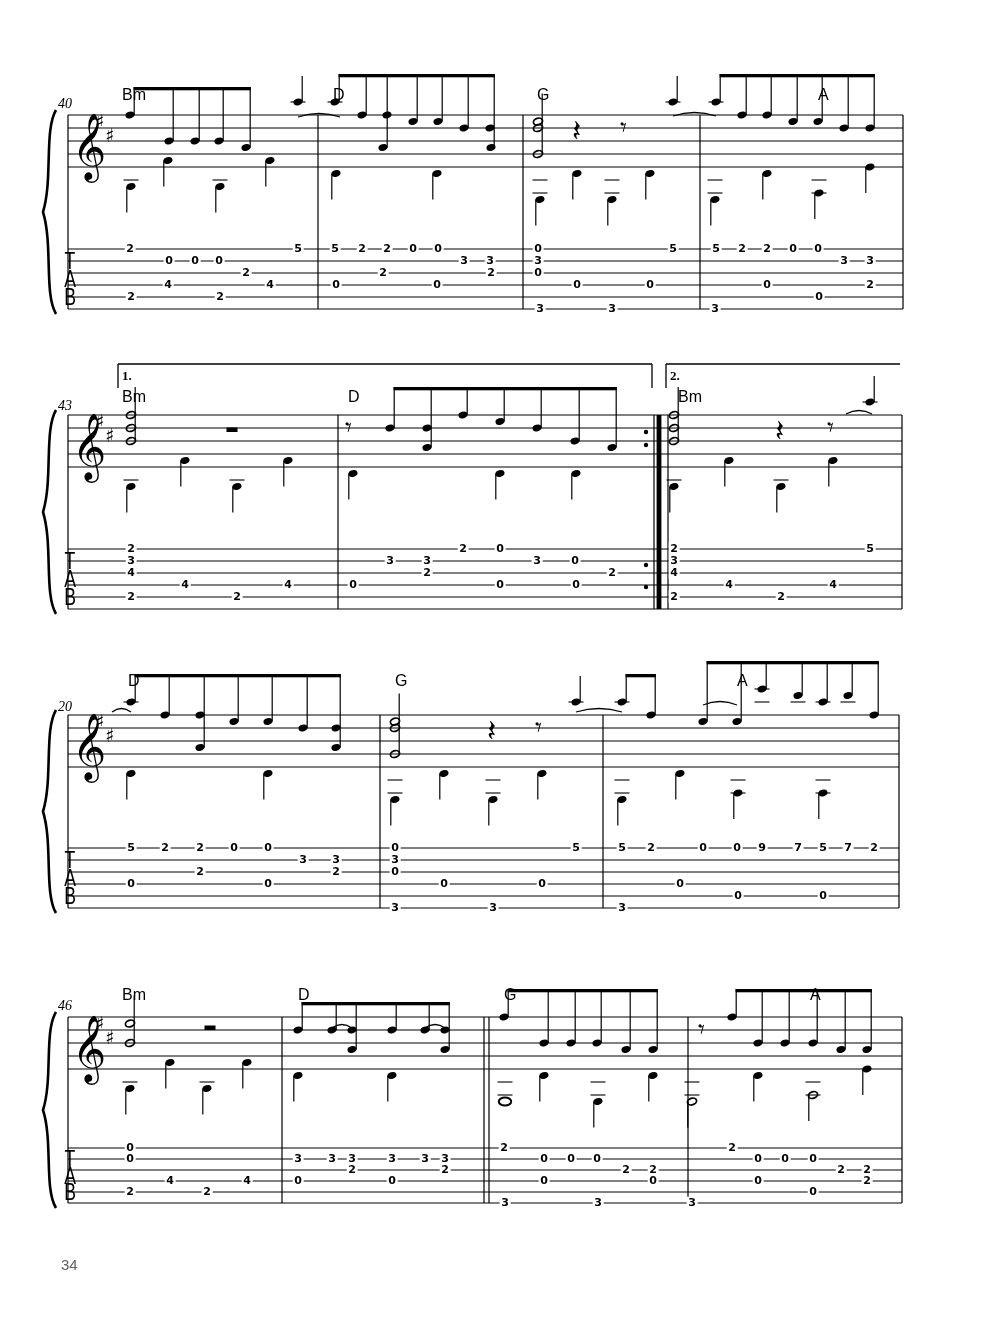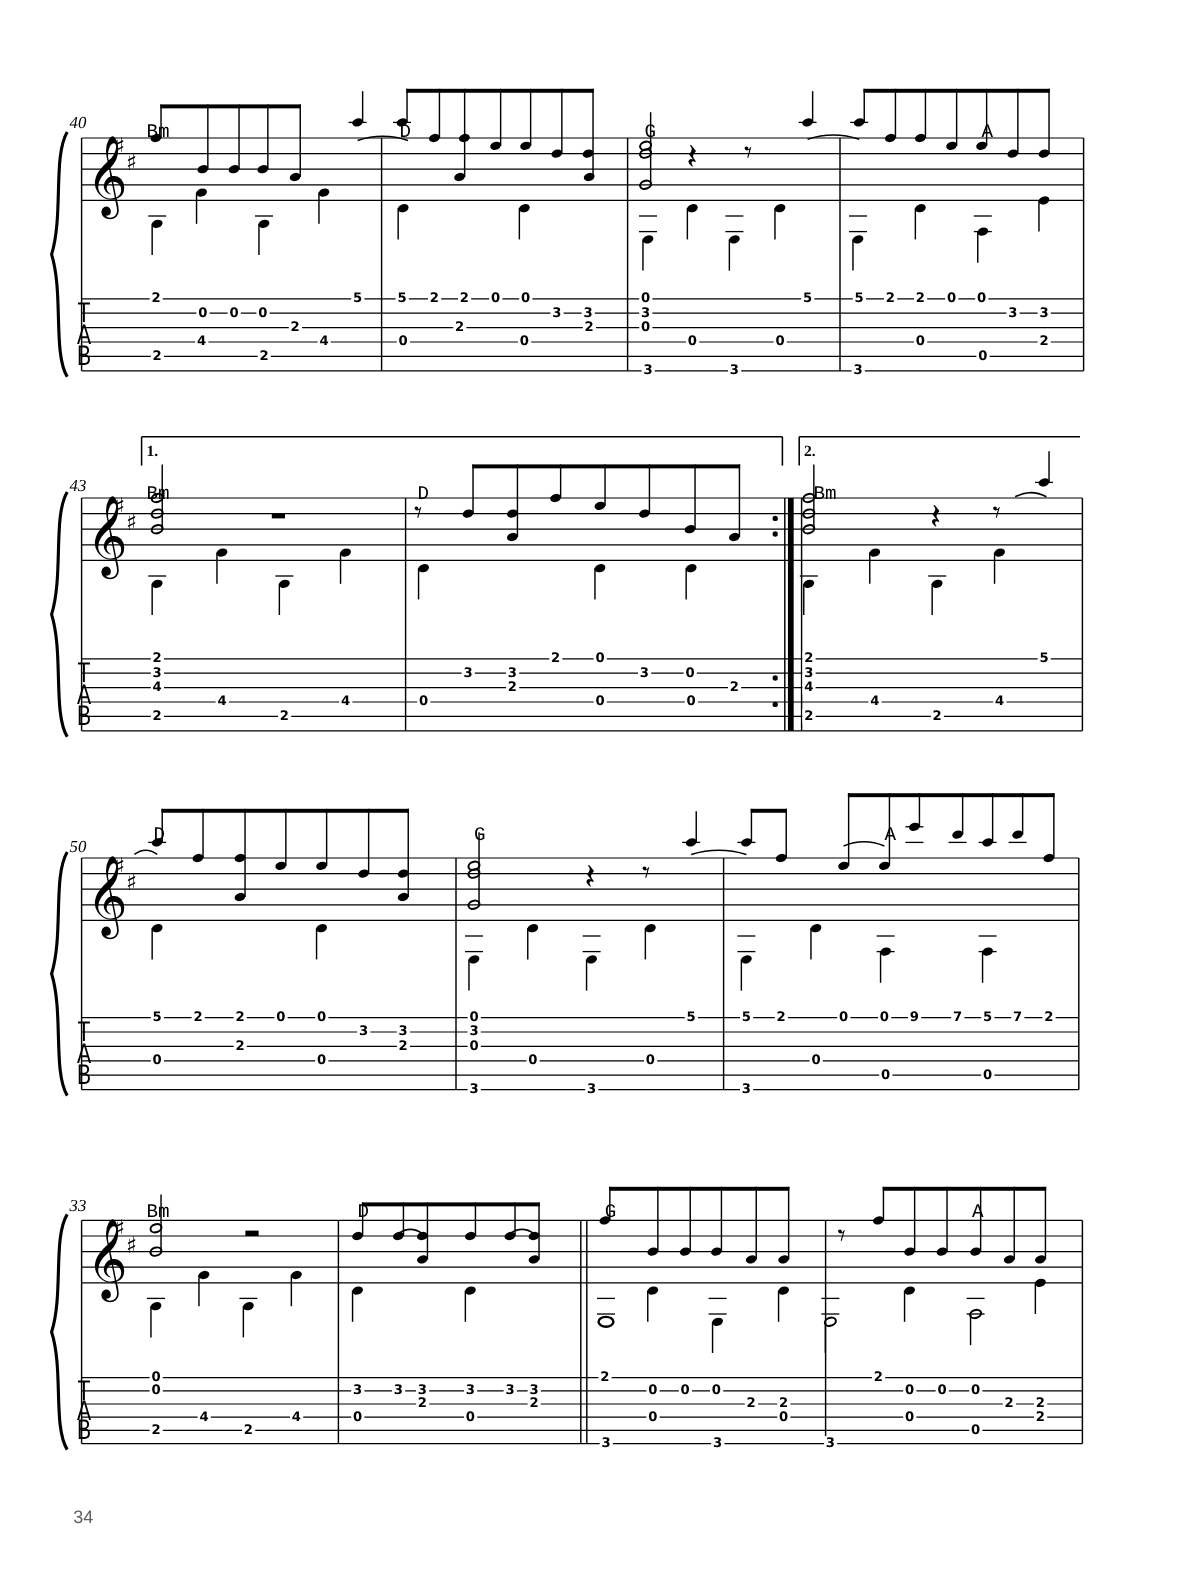--- a/index.html
+++ b/index.html
@@ -1,20 +1,20 @@
 <!DOCTYPE html>
 <html><head>
 <meta charset="utf-8">
 <style>
   html,body{margin:0;padding:0;background:#fff;}
   .page{position:relative;width:1000px;height:1317px;background:#fff;overflow:hidden;
         font-family:"Liberation Sans",sans-serif;color:#000;}
   #score{position:absolute;left:0;top:0;}
   .chord{position:absolute;font-size:16px;letter-spacing:0;color:#000;white-space:nowrap;
-         font-family:Liberation Mono, monospace;margin-top:15px;}
+         font-family:Liberation Sans, sans-serif;}
   .mnum{position:absolute;font-family:"Liberation Serif",serif;font-style:italic;
         font-size:14px;color:#000;}
   .volta-label{position:absolute;font-family:"Liberation Serif",serif;font-weight:bold;
         font-size:13px;color:#000;}
   .fret{position:absolute;transform:translate(-50%,-54%);font-size:11px;font-weight:bold;
         line-height:1.05;background:#fff;padding:0 1.5px;font-family:"DejaVu Sans",sans-serif;}
   .tabletter{position:absolute;transform:translate(-50%,-50%) scale(0.8,1.08);
         font-size:22px;font-family:"Liberation Sans",sans-serif;}
   .pagenum{position:absolute;left:61px;top:1256px;font-size:15px;color:#5f5f5f;}
 </style>
@@ -517,21 +517,21 @@
     <span class="fret" style="left: 500px; top: 585px;">0</span>
     <span class="fret" style="left: 576px; top: 585px;">0</span>
     <span class="fret" style="left: 674px; top: 549px;">2</span>
     <span class="fret" style="left: 674px; top: 561px;">3</span>
     <span class="fret" style="left: 674px; top: 573px;">4</span>
     <span class="fret" style="left: 870px; top: 549px;">5</span>
     <span class="fret" style="left: 729px; top: 585px;">4</span>
     <span class="fret" style="left: 833px; top: 585px;">4</span>
     <span class="fret" style="left: 674px; top: 597px;">2</span>
     <span class="fret" style="left: 781px; top: 597px;">2</span>
-    <span class="mnum" style="left: 58px; top: 699px;">50</span>
+    <span class="mnum" style="left: 58px; top: 699px;">20</span>
     <span class="chord" style="left: 128px; top: 672px;">D</span>
     <span class="chord" style="left: 395px; top: 672px;">G</span>
     <span class="chord" style="left: 737px; top: 672px;">A</span>
     <span class="tabletter" style="left: 70px; top: 860px;">T</span>
     <span class="tabletter" style="left: 70px; top: 878px;">A</span>
     <span class="tabletter" style="left: 70px; top: 896px;">B</span>
     <span class="fret" style="left: 131px; top: 848px;">5</span>
     <span class="fret" style="left: 165px; top: 848px;">2</span>
     <span class="fret" style="left: 200px; top: 848px;">2</span>
     <span class="fret" style="left: 234px; top: 848px;">0</span>
@@ -556,21 +556,21 @@
     <span class="fret" style="left: 737px; top: 848px;">0</span>
     <span class="fret" style="left: 762px; top: 848px;">9</span>
     <span class="fret" style="left: 798px; top: 848px;">7</span>
     <span class="fret" style="left: 823px; top: 848px;">5</span>
     <span class="fret" style="left: 848px; top: 848px;">7</span>
     <span class="fret" style="left: 874px; top: 848px;">2</span>
     <span class="fret" style="left: 680px; top: 884px;">0</span>
     <span class="fret" style="left: 738px; top: 896px;">0</span>
     <span class="fret" style="left: 823px; top: 896px;">0</span>
     <span class="fret" style="left: 622px; top: 908px;">3</span>
-    <span class="mnum" style="left: 58px; top: 998px;">33</span>
+    <span class="mnum" style="left: 58px; top: 998px;">46</span>
     <span class="chord" style="left: 122px; top: 986px;">Bm</span>
     <span class="chord" style="left: 298px; top: 986px;">D</span>
     <span class="chord" style="left: 504px; top: 986px;">G</span>
     <span class="chord" style="left: 810px; top: 986px;">A</span>
     <span class="tabletter" style="left: 70px; top: 1159px;">T</span>
     <span class="tabletter" style="left: 70px; top: 1175.5px;">A</span>
     <span class="tabletter" style="left: 70px; top: 1192px;">B</span>
     <span class="fret" style="left: 130px; top: 1148px;">0</span>
     <span class="fret" style="left: 130px; top: 1159px;">0</span>
     <span class="fret" style="left: 170px; top: 1181px;">4</span>

